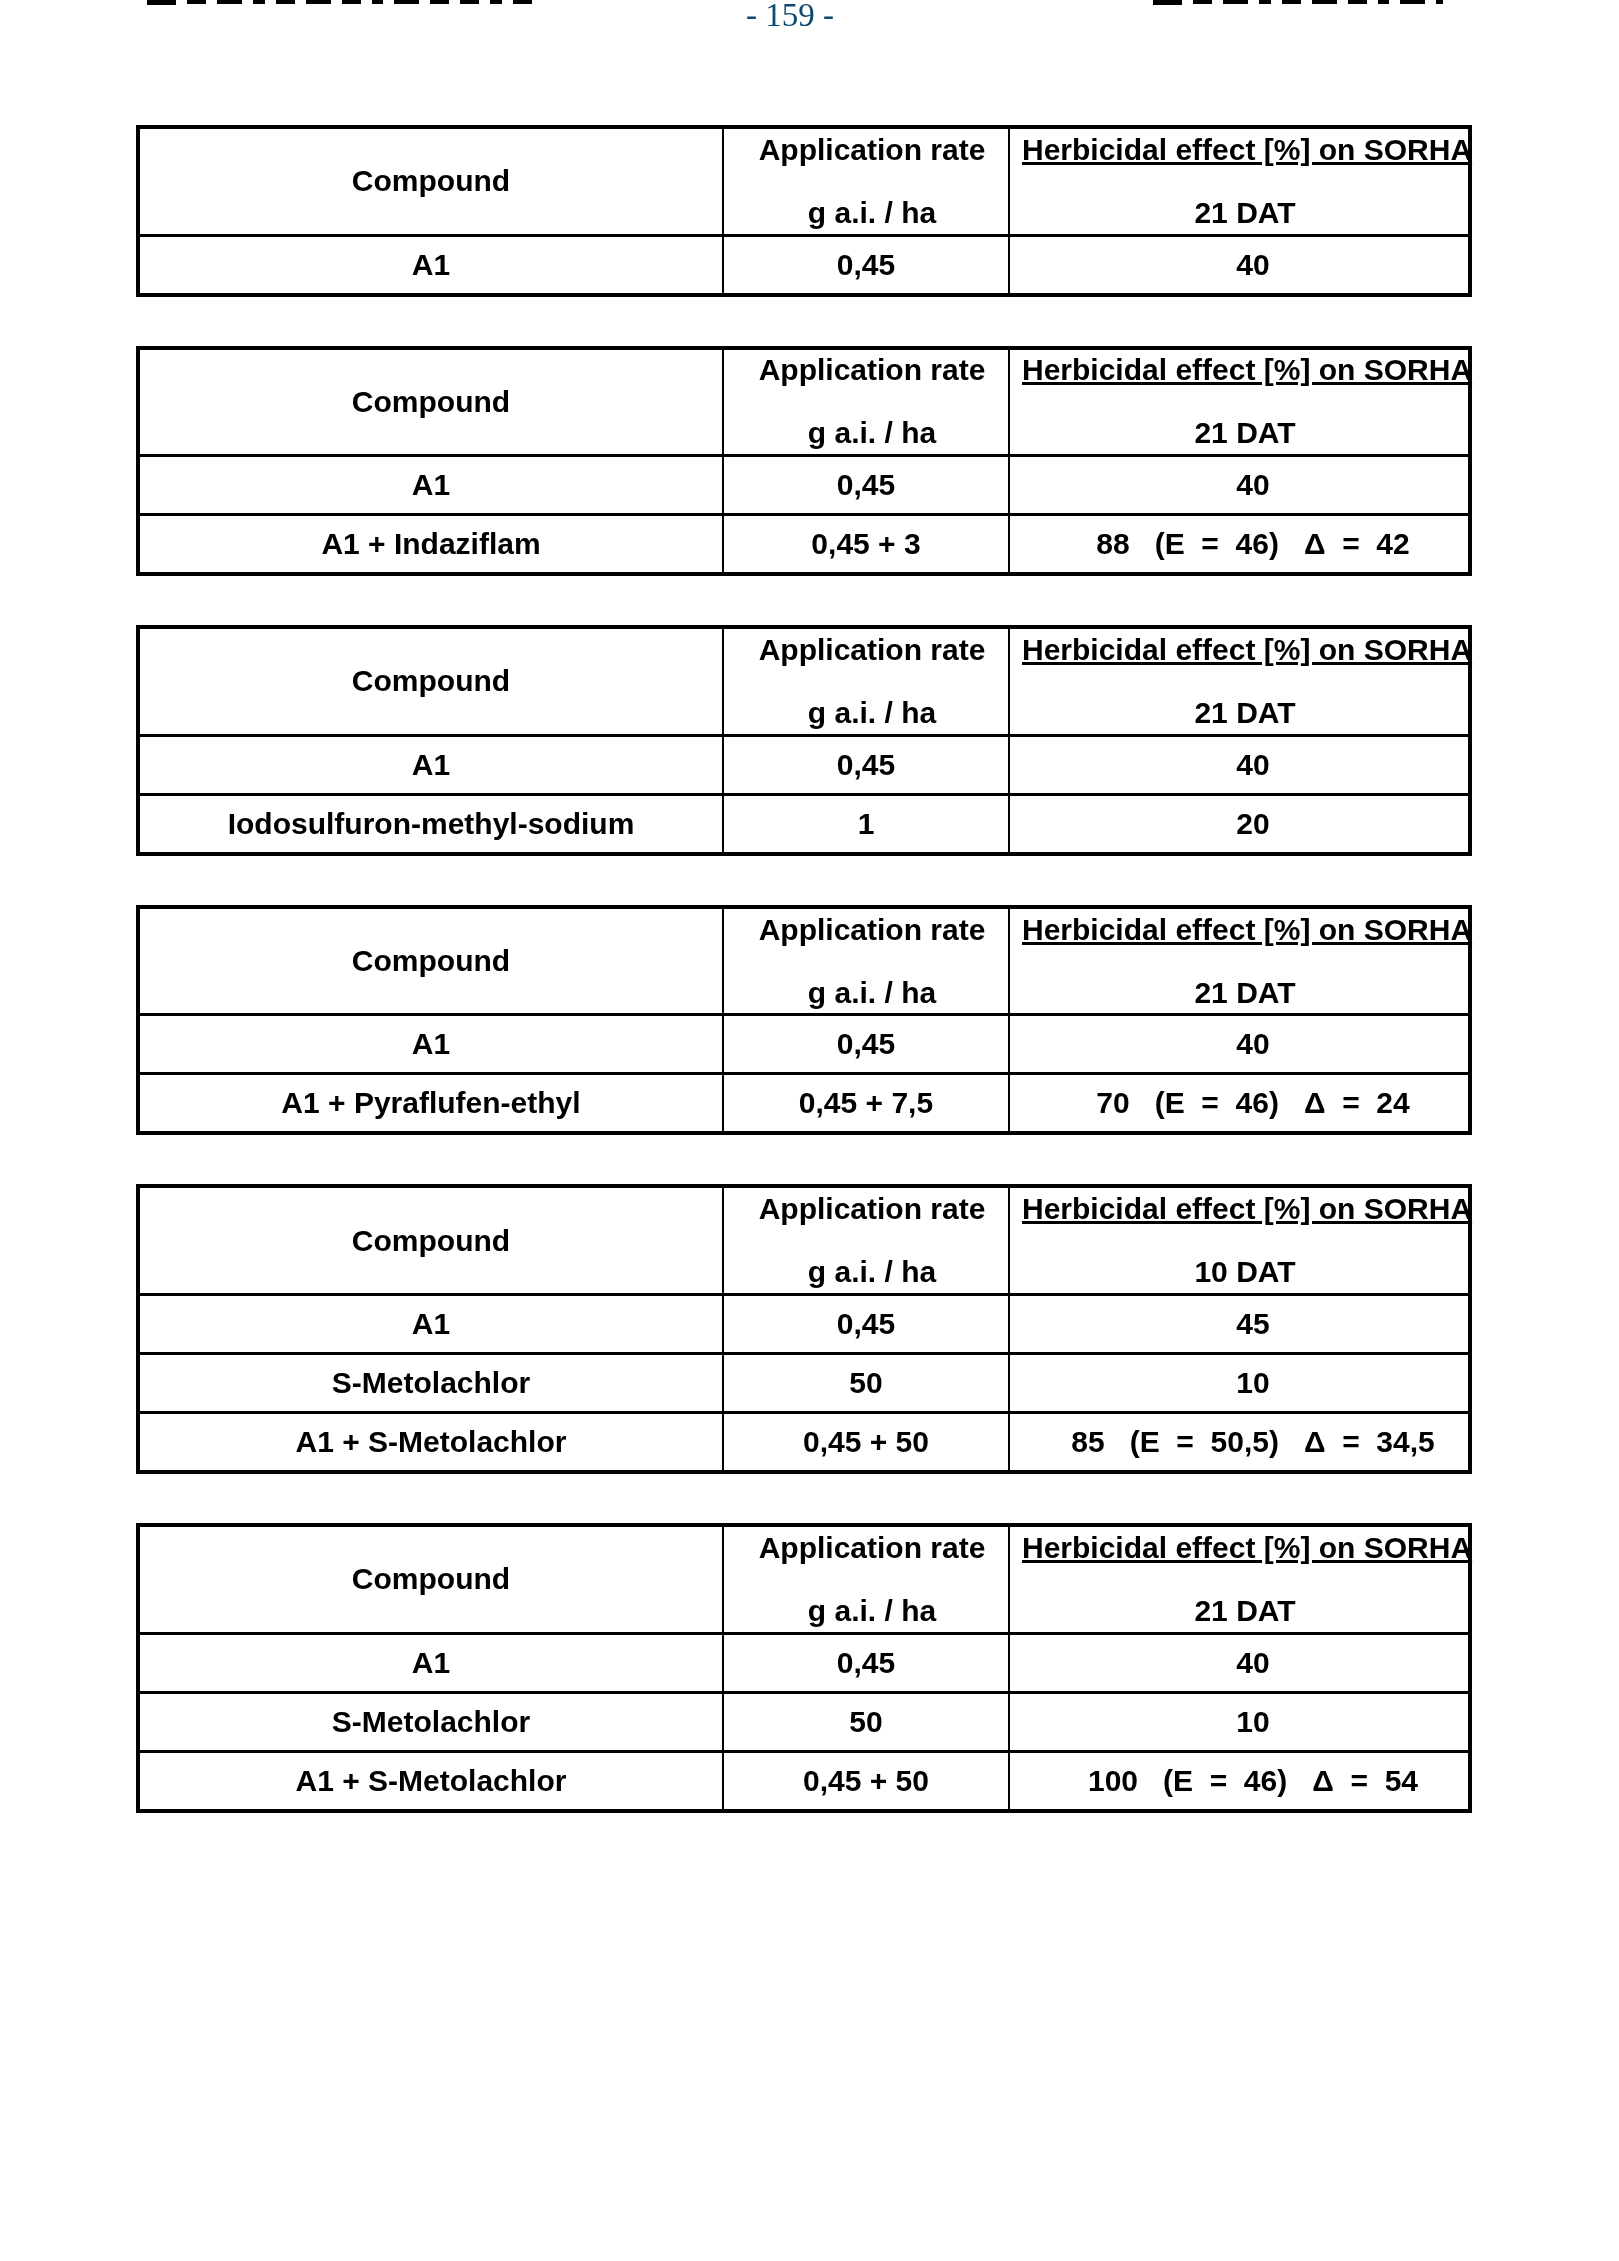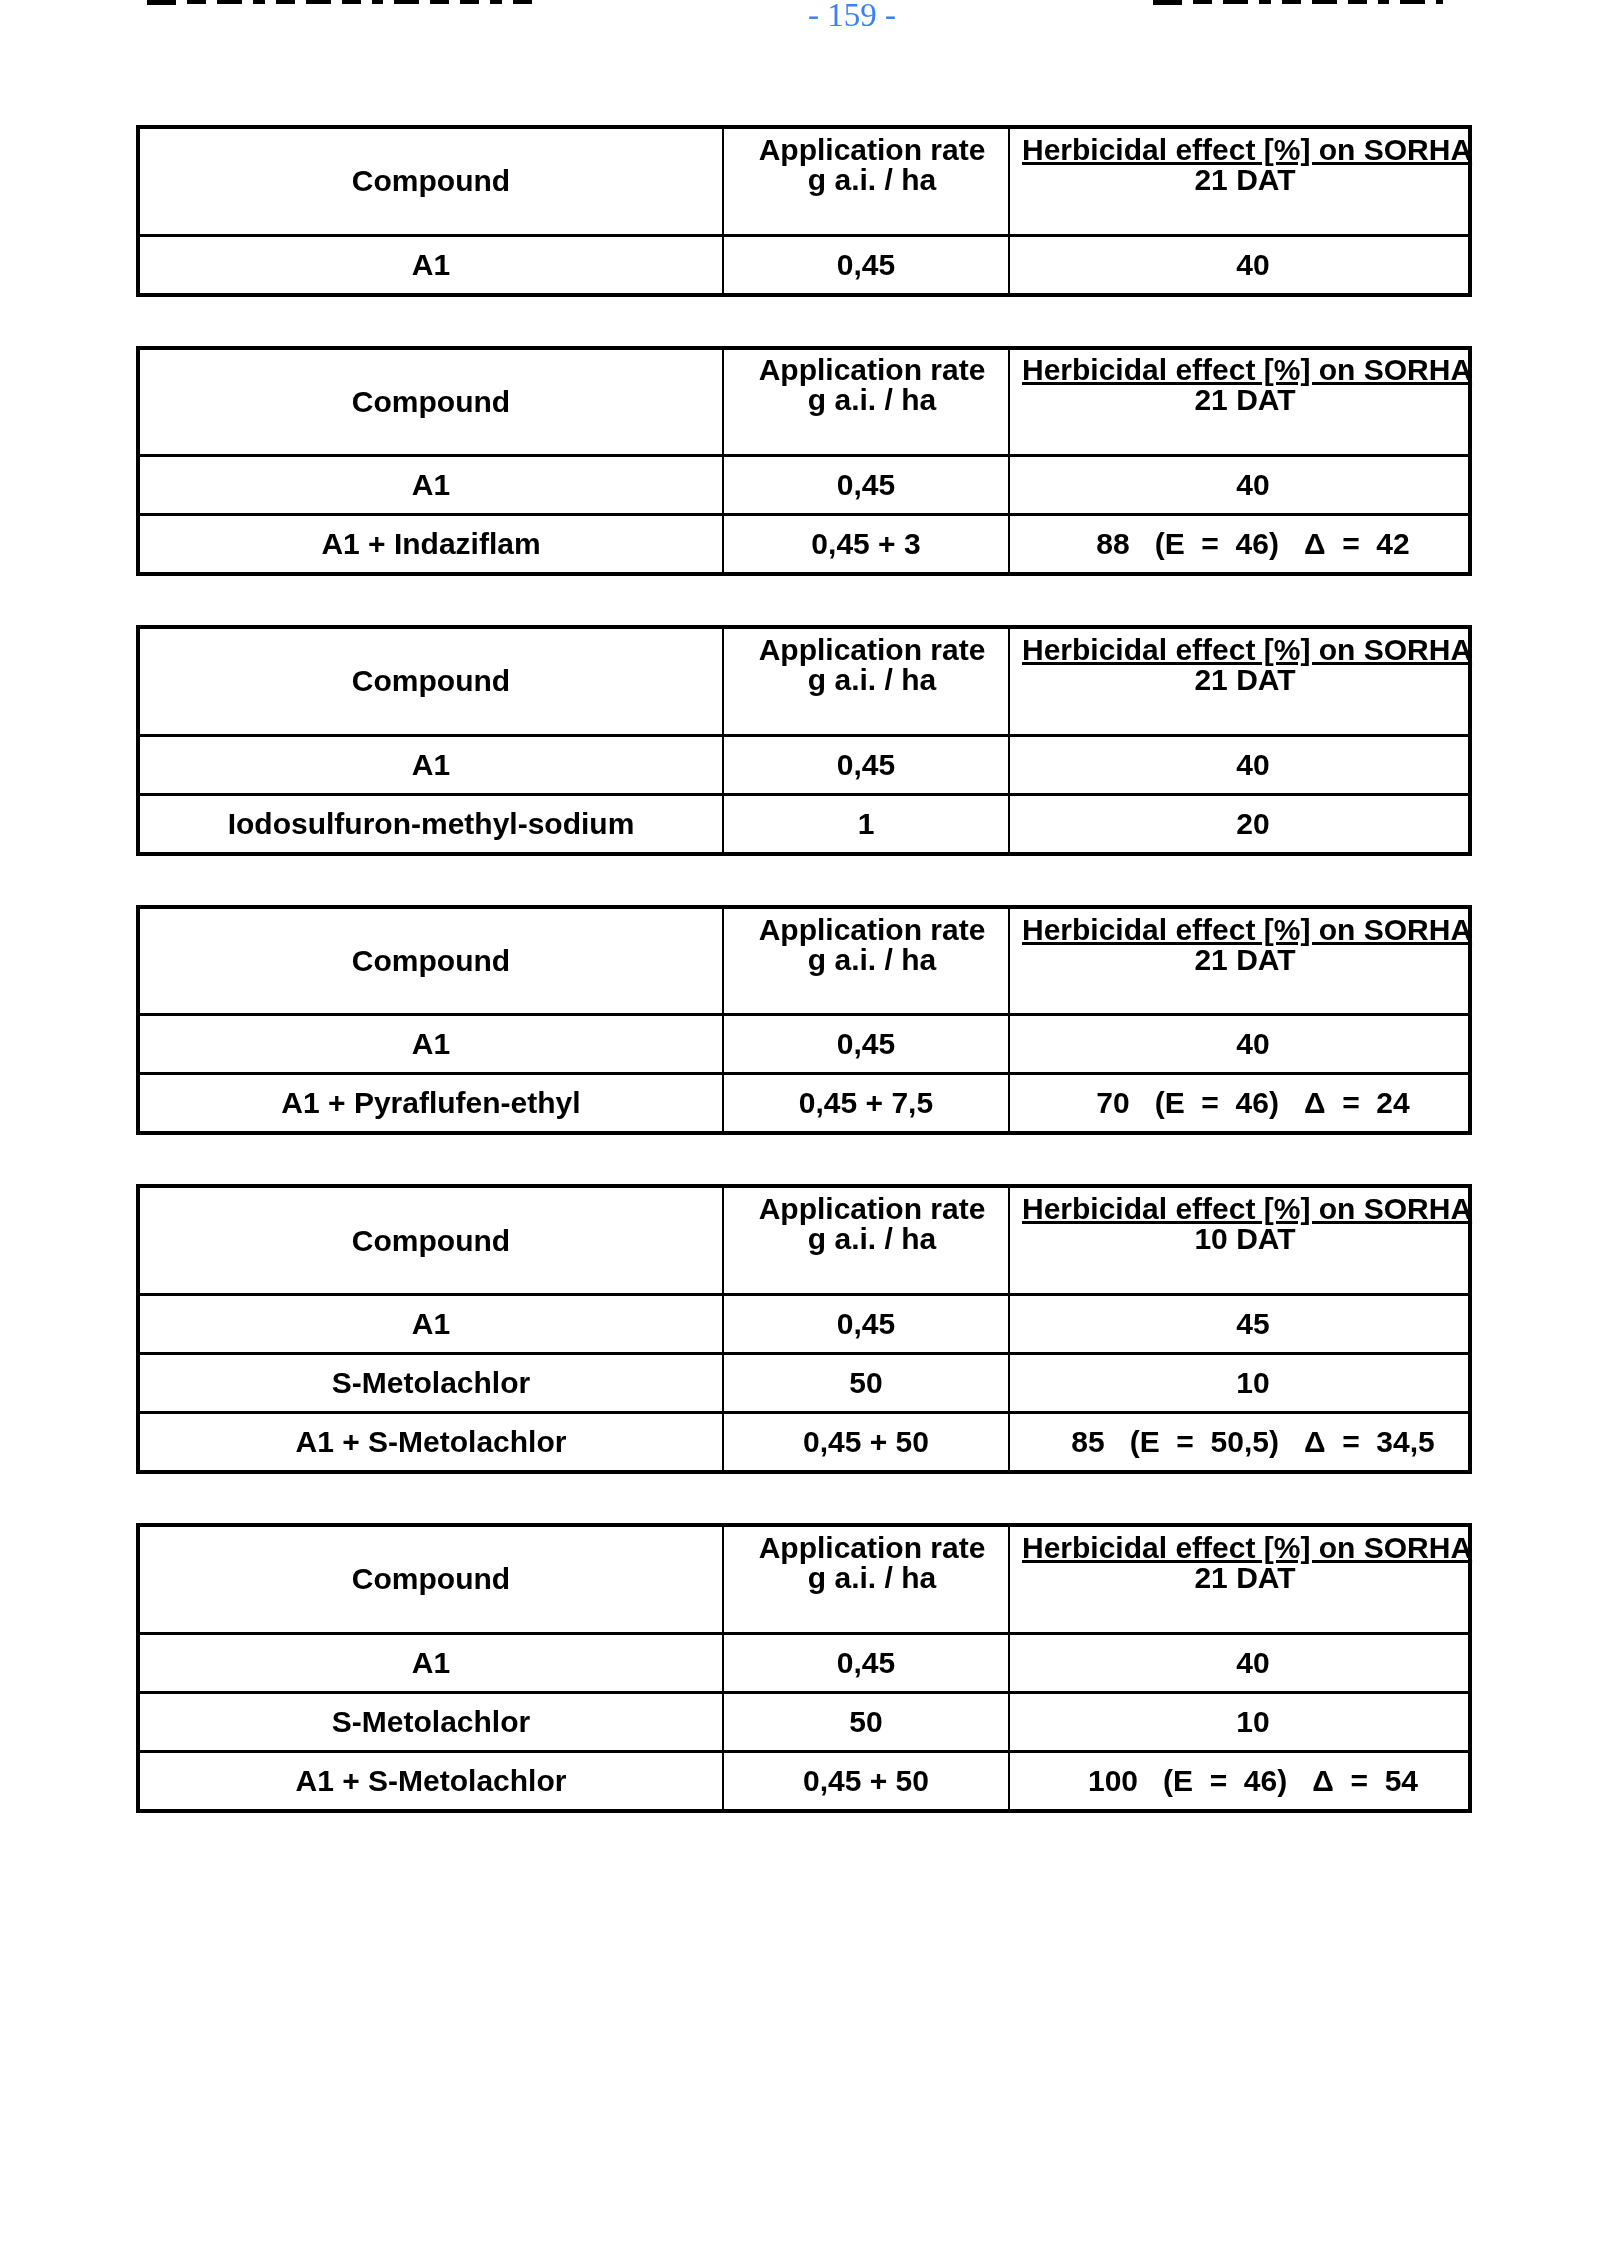--- a/index.html
+++ b/index.html
@@ -19,23 +19,23 @@
     display:flex; gap:11px; overflow:hidden; align-items:flex-start;
   }
   .hdr-frag .dash { display:block; height:4.3px; background:#000; width:19px; flex:0 0 auto; }
   .hdr-frag .dash:nth-child(3n) { width:25px; }
   .hdr-frag .dash:nth-child(4n) { width:11.6px; }
   .hdr-frag .dash:first-child { width:29px; height:5px; }
   #frag-left  { left:147px;  width:395px; }
   #frag-right { left:1153px; width:290px; }
 
   .pageno {
-    position:absolute; top:-1.4px; left:808px;
+    position:absolute; top:-1.4px; left:746px;
     font-family:"Liberation Serif", serif;
-    font-size:33px; line-height:1; color:#3b82f6;
+    font-size:33px; line-height:1; color:#0c4a6e;
     white-space:pre;
   }
 
   .tables { position:absolute; top:0; left:0; width:1620px; }
 
   table.ptable {
     border-collapse:collapse;
     table-layout:fixed;
     width:1332px;
     margin:0 0 49px 136px;
@@ -56,21 +56,21 @@
   }
   .ptable thead th { height:104px; }
   .ptable tbody td { height:56px; }
 
   col.c1 { width:585px; }
   col.c2 { width:286px; }
   col.c3 { width:461px; }
 
   .two-line {
     height:93px; margin:5.8px 0;
-    display:flex; flex-direction:column; padding-left:12px;
+    display:flex; flex-direction:column; justify-content:space-between;padding-left:12px;
   }
   .two-line span { display:block; line-height:1; }
   .nowrap { white-space:nowrap;text-decoration:underline; }
   td.effect { white-space:pre;padding-left:28px; }
 </style>
 </head>
 <body>
 
 <div class="page">
 

